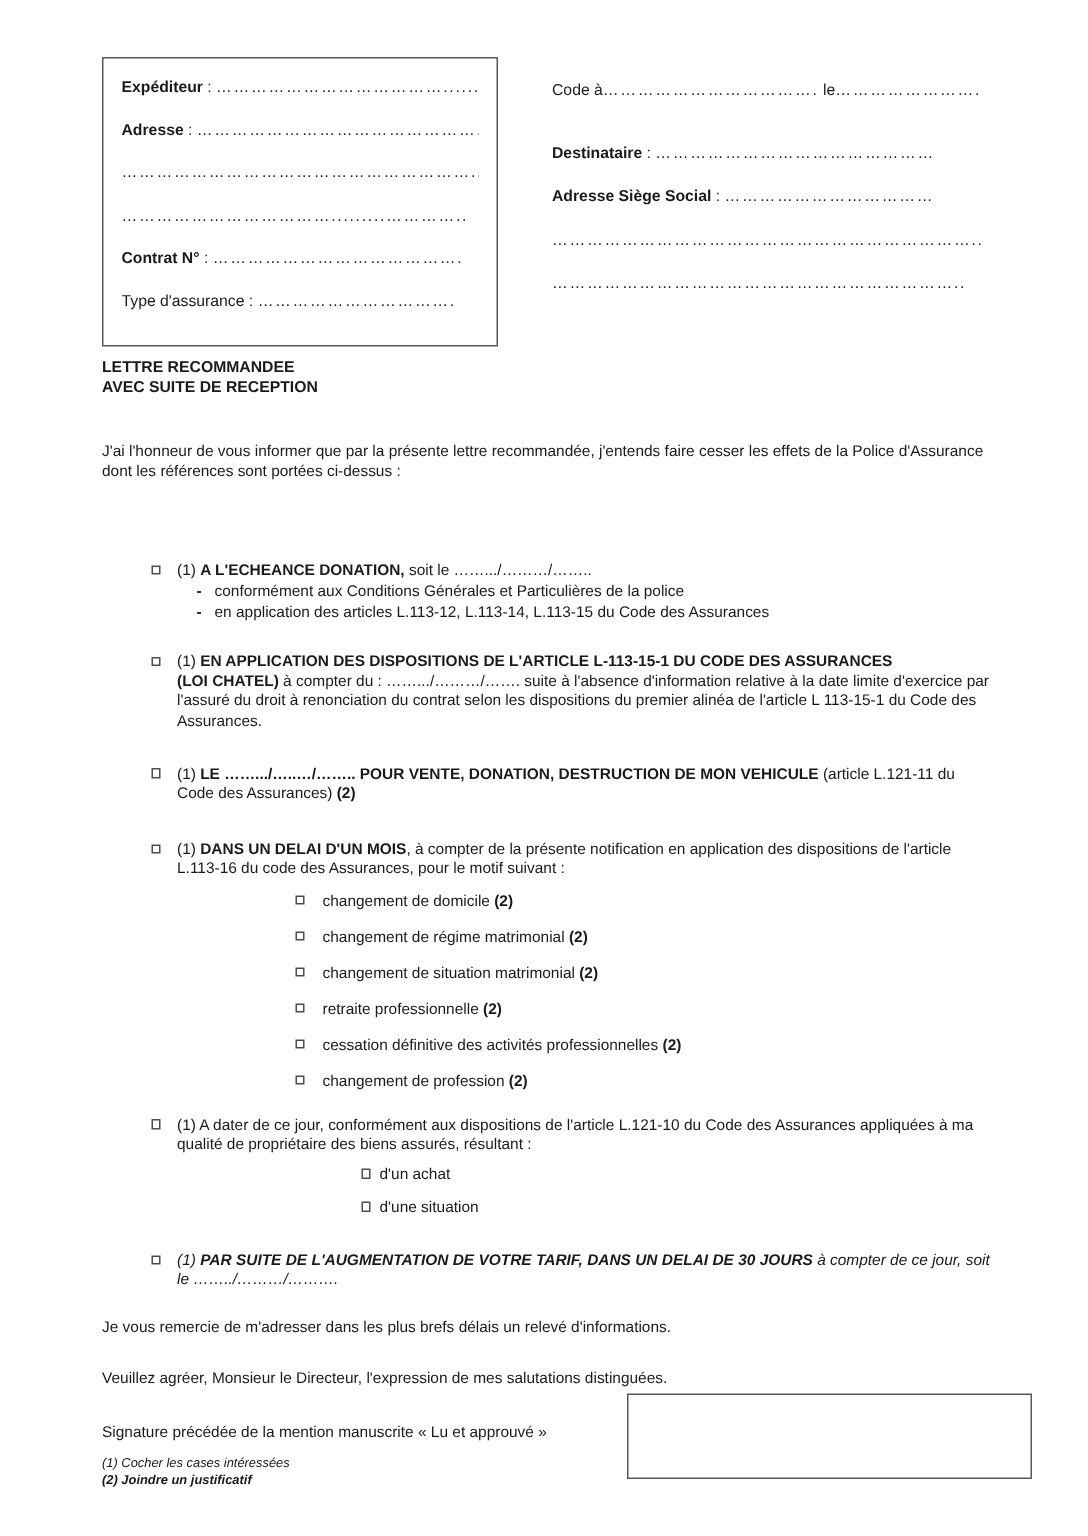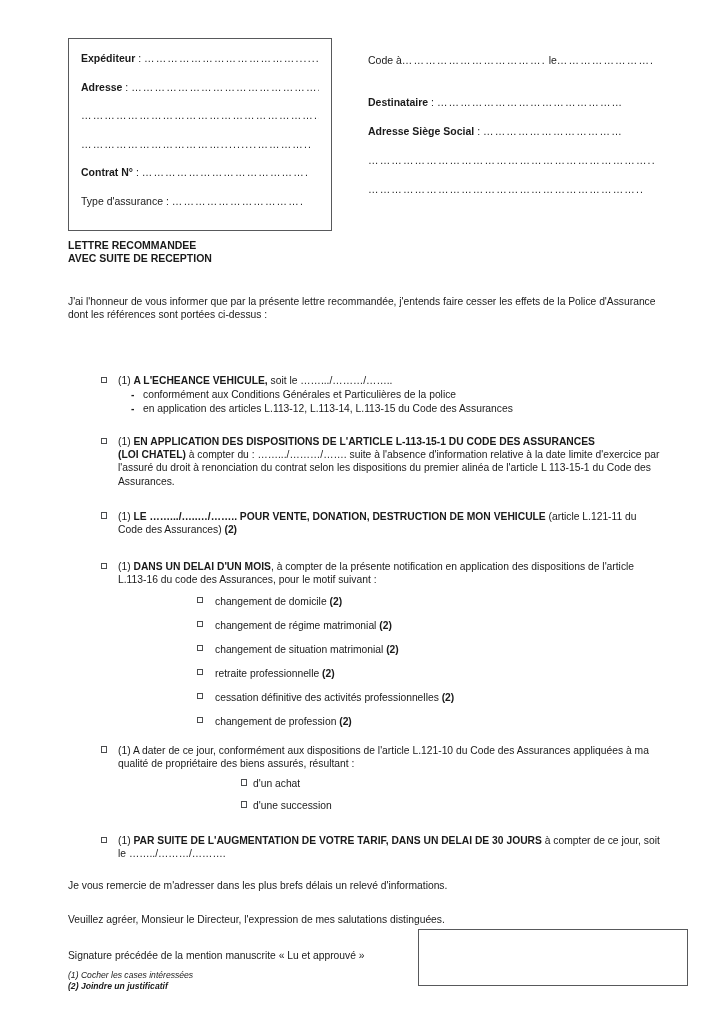--- a/index.html
+++ b/index.html
@@ -287,21 +287,21 @@
 
   <div class="body-zone">
     <p class="intro">J'ai l'honneur de vous informer que par la présente lettre recommandée, j'entends faire cesser les effets de la Police d'Assurance dont les références sont portées ci-dessus :</p>
   </div>
 
   <div class="options">
 
     <div class="option">
       <span class="cb"></span>
       <div class="option-text">
-        <span>(1) </span><span class="b">A L'ECHEANCE VEHICULE,</span><span> soit le …….../………/……..</span>
+        <span>(1) </span><span class="b">A L'ECHEANCE DONATION,</span><span> soit le …….../………/……..</span>
       </div>
       <div class="dashlines">
         <div class="dashline">
           <span class="dash">-</span><span>conformément aux Conditions Générales et Particulières de la police</span>
         </div>
         <div class="dashline">
           <span class="dash">-</span><span>en application des articles L.113-12, L.113-14, L.113-15 du Code des Assurances</span>
         </div>
       </div>
     </div>
@@ -360,26 +360,26 @@
         <span>(1) </span><span>A dater de ce jour, conformément aux dispositions de l'article L.121-10 du Code des Assurances appliquées à ma qualité de propriétaire des biens assurés, résultant :</span>
       </div>
 
       <div class="sublist sublist-tight">
         <div class="subitem">
           <span class="subcb"></span>
           <span>d'un achat</span>
         </div>
         <div class="subitem">
           <span class="subcb"></span>
-          <span>d'une succession</span>
-        </div>
-      </div>
-    </div>
-
-    <div class="option" style="margin-bottom:0; margin-top:22px;">
+          <span>d'une situation</span>
+        </div>
+      </div>
+    </div>
+
+    <div class="option" style="margin-bottom:0; margin-top:22px;font-style:italic;">
       <span class="cb"></span>
       <div class="option-text">
         <span>(1) </span><span class="b">PAR SUITE DE L'AUGMENTATION DE VOTRE TARIF, DANS UN DELAI DE 30 JOURS</span><span> à compter de ce jour, soit le ……../………/……….</span>
       </div>
     </div>
 
   </div>
 
   <div class="closing">
     <p class="thanks">Je vous remercie de m'adresser dans les plus brefs délais un relevé d'informations.</p>

